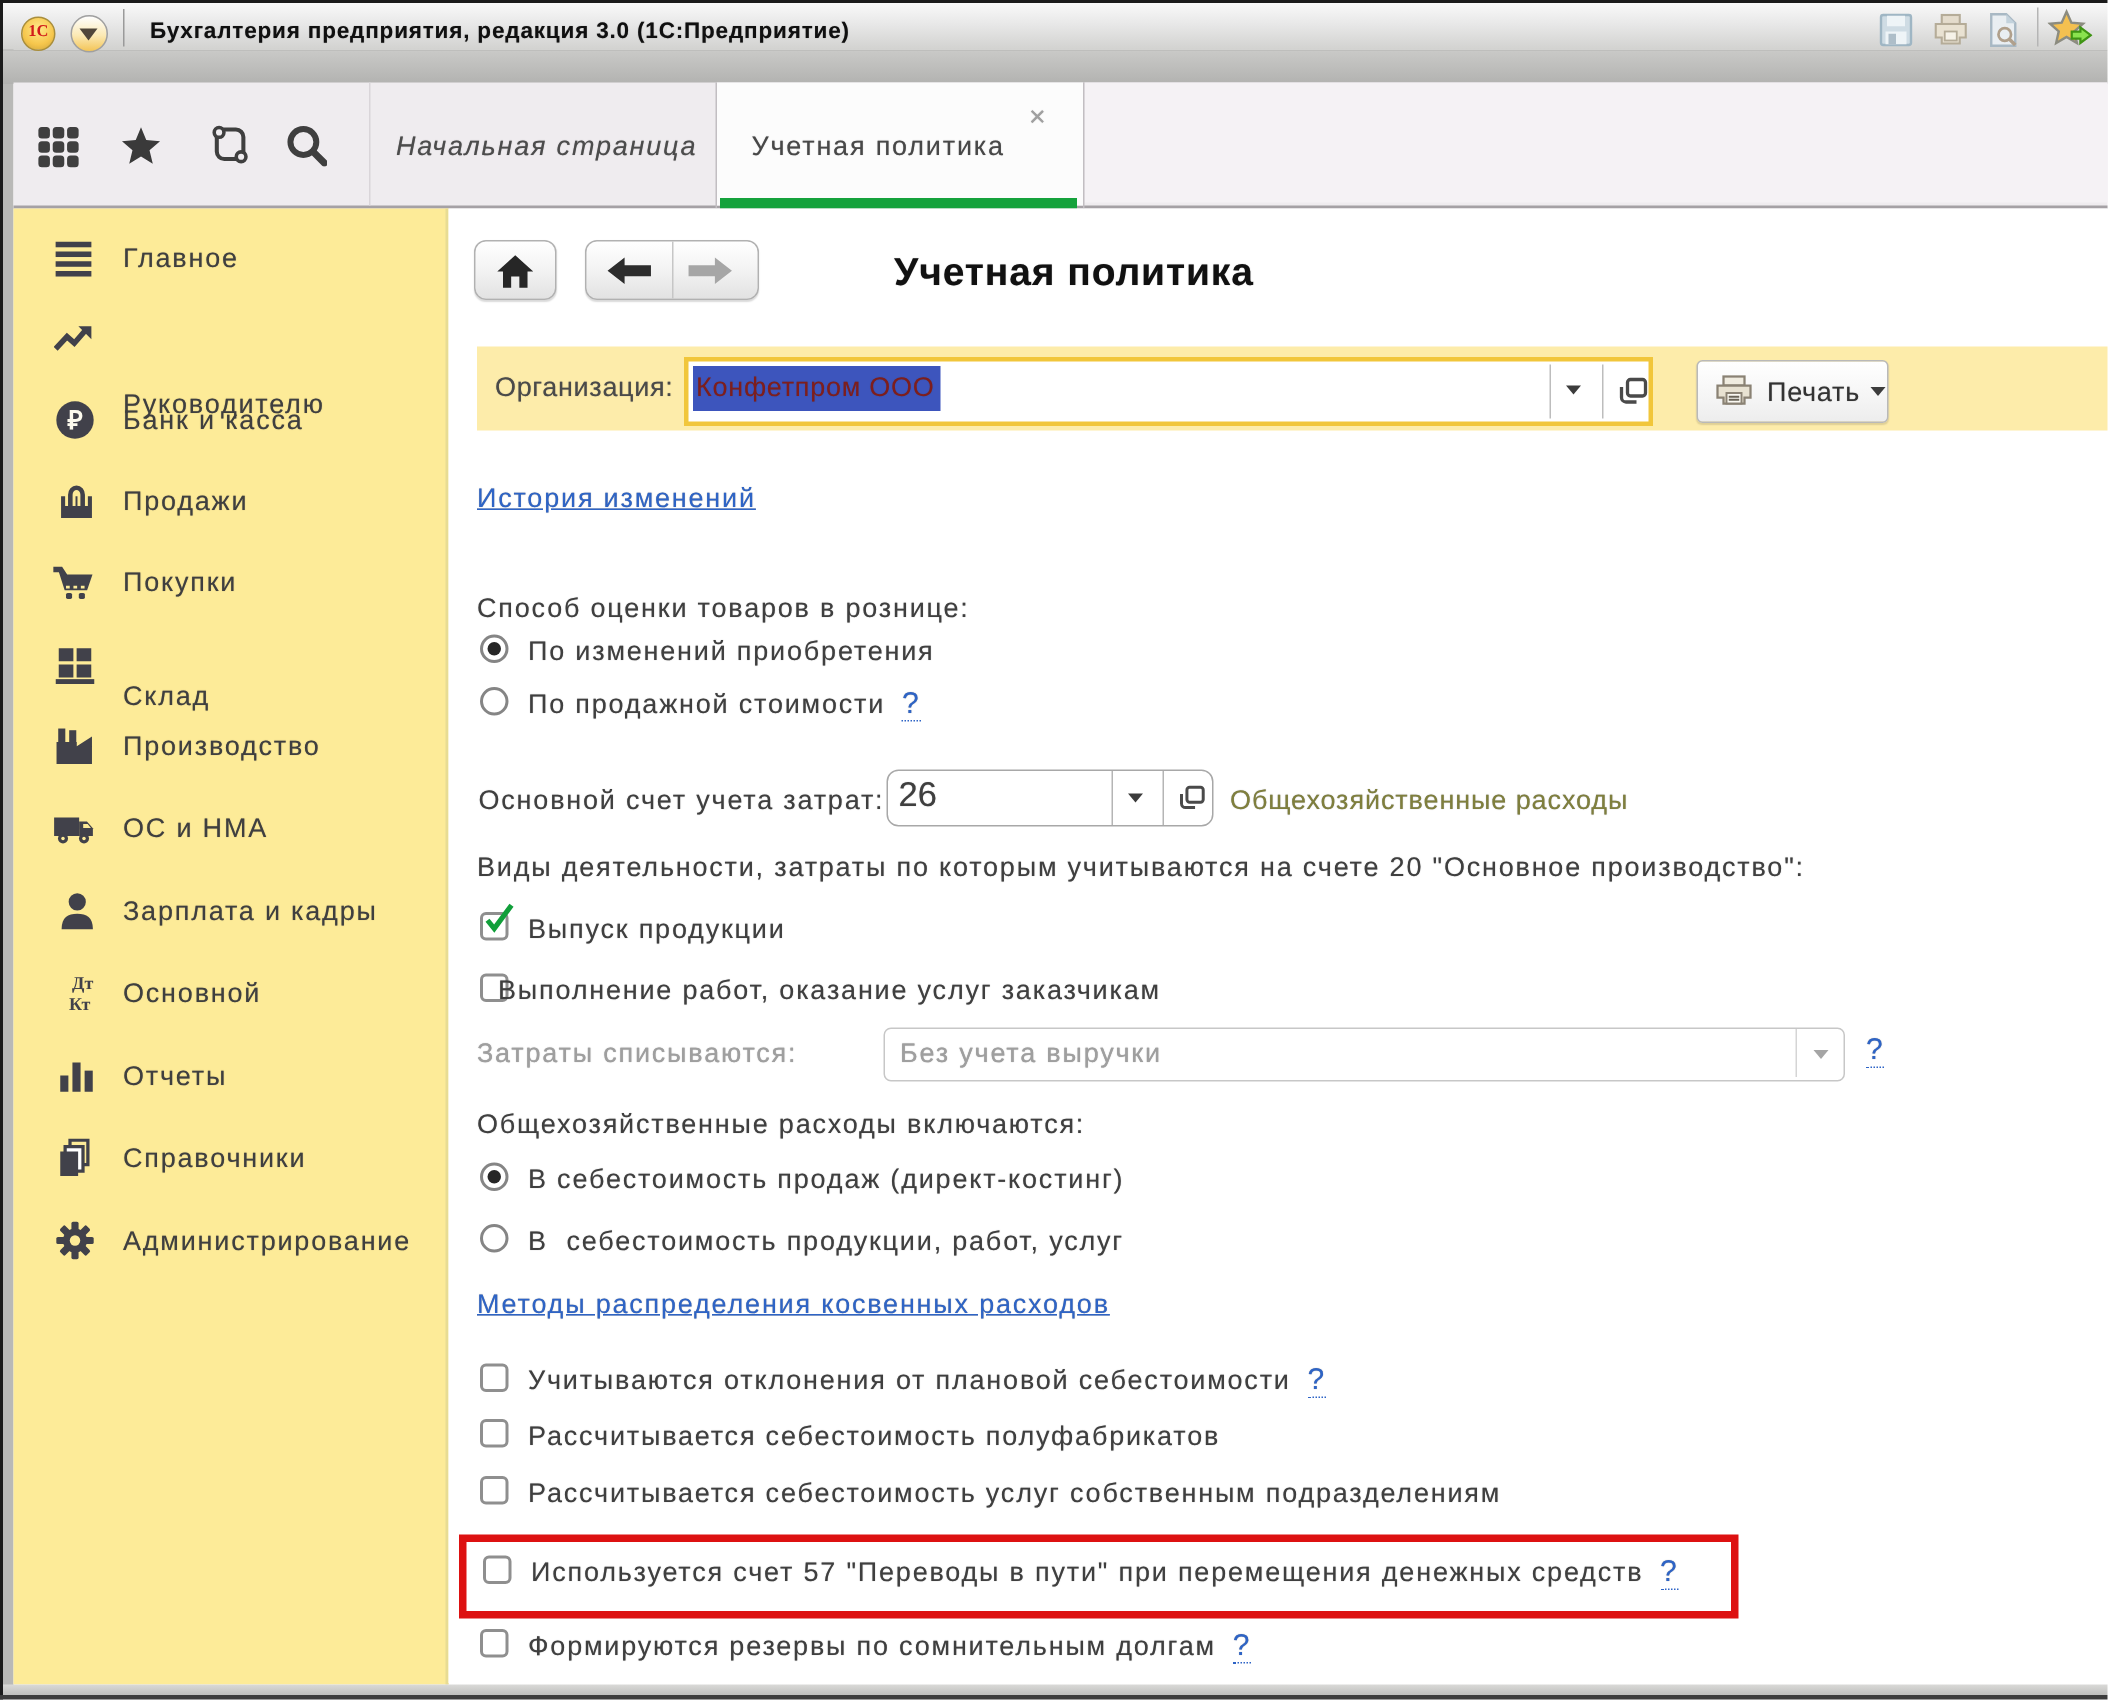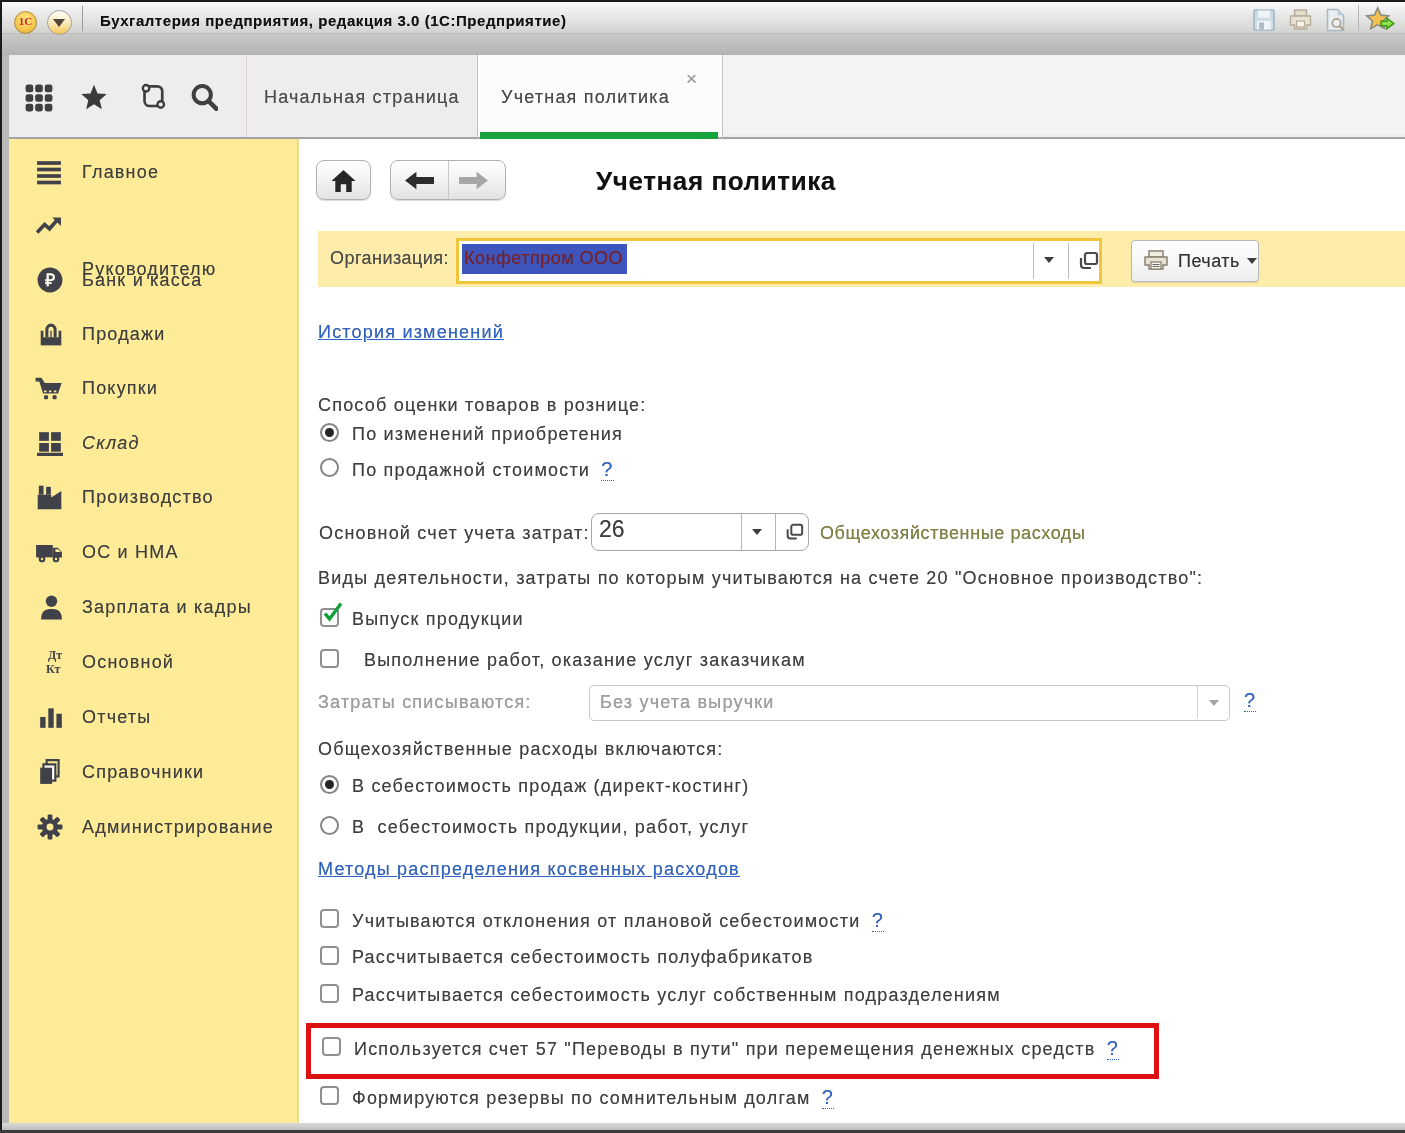--- a/index.html
+++ b/index.html
@@ -35,21 +35,21 @@
 
 <div class="abs" style="left:1358px;top:5px;width:1px;height:26px;background:#b5b5b5;"></div>
 
 <div class="abs" style="left:9px;top:55px;width:1396px;height:82px;background:#efecef;border-bottom:2px solid #a5a1a5;"></div>
 <div class="abs" style="left:246px;top:55px;width:1px;height:82px;background:#d9d5d9;"></div>
 <div class="abs" style="left:477px;top:55px;width:1px;height:84px;background:#c2bec2;"></div>
 <div class="abs" style="left:478px;top:55px;width:244px;height:82px;background:#fcfcfc;"></div>
 <div class="abs" style="left:723px;top:55px;width:682px;height:80px;background:#f5f2f5;"></div>
 <div class="abs" style="left:722px;top:55px;width:1px;height:84px;background:#c2bec2;"></div>
 <div class="abs" style="left:480px;top:132px;width:238px;height:7px;background:#15a23c;"></div>
-<div class="abs t" style="left:264px;top:86px;color:#4c4c4c;">Начальная страница</div>
+<div class="abs t" style="left:264px;top:86px;color:#4c4c4c;font-style:italic;">Начальная страница</div>
 <div class="abs t" style="left:501px;top:86px;color:#484848;">Учетная политика</div>
 <div class="abs t" style="left:686px;top:68px;color:#a0a0a0;font-size:19px;letter-spacing:0;">×</div>
 
 <div class="abs" style="left:9px;top:139px;width:290px;height:984px;background:#fdeb98;"></div>
 <div class="abs" style="left:297px;top:139px;width:2px;height:984px;background:#e8dc93;"></div>
 
 <div class="abs" style="left:2px;top:1123px;width:1403px;height:7px;background:linear-gradient(#dadad8,#bebebc);"></div>
 <div class="abs" style="left:0;top:1130px;width:1405px;height:3px;background:#3c3c3c;"></div>
 
 <div class="abs" style="left:299px;top:139px;width:1106px;height:983px;background:#ffffff;"></div>
@@ -90,21 +90,21 @@
 <div class="abs" style="left:741px;top:514px;width:1px;height:36px;background:#b5b5b5;"></div>
 <div class="abs" style="left:752px;top:529px;width:0;height:0;border-left:5px solid transparent;border-right:5px solid transparent;border-top:6px solid #3c3c3c;"></div>
 <div class="abs" style="left:775px;top:514px;width:1px;height:36px;background:#b5b5b5;"></div>
 <div class="abs t" style="left:820px;top:522px;color:#7f7f3d;letter-spacing:0.6px;">Общехозяйственные расходы</div>
 
 <div class="abs t" style="left:318px;top:567px;">Виды деятельности, затраты по которым учитываются на счете 20 "Основное производство":</div>
 
 <div class="cb" style="left:320px;top:608px;"></div>
 <div class="abs t" style="left:352px;top:608px;">Выпуск продукции</div>
 <div class="cb" style="left:320px;top:649px;"></div>
-<div class="abs t" style="left:364px;top:649px;">Выполнение работ, оказание услуг заказчикам</div>
+<div class="abs t" style="left:332px;top:649px;">Выполнение работ, оказание услуг заказчикам</div>
 
 <div class="abs t tg" style="left:318px;top:691px;">Затраты списываются:</div>
 <div class="abs" style="left:589px;top:685px;width:639px;height:34px;border:1px solid #c7c7c7;border-radius:5px;background:#fff;"></div>
 <div class="abs t tg" style="left:600px;top:691px;">Без учета выручки</div>
 <div class="abs" style="left:1197px;top:686px;width:1px;height:32px;background:#d5d5d5;"></div>
 <div class="abs" style="left:1209px;top:700px;width:0;height:0;border-left:5px solid transparent;border-right:5px solid transparent;border-top:6px solid #a5a5a5;"></div>
 <div class="abs t q" style="left:1239px;top:689px;">?</div>
 
 <div class="abs t" style="left:318px;top:738px;">Общехозяйственные расходы включаются:</div>
 <div class="rd" style="left:320px;top:775px;">
@@ -180,21 +180,21 @@
     <svg width="26" height="26" viewBox="0 0 24 24">
       <g fill="#41414a">
         <rect x="2" y="2" width="9" height="8"></rect>
         <rect x="13" y="2" width="9" height="8"></rect>
         <rect x="2" y="12" width="9" height="8"></rect>
         <rect x="13" y="12" width="9" height="8"></rect>
         <rect x="0" y="21" width="24" height="3"></rect>
       </g>
     </svg>
   </div>
-<div class="abs t" style="left:82px;top:432px;font-style:italic;">Склад</div>
+<div class="abs t" style="left:82px;top:453px;">Склад</div>
 
 <div class="abs" style="left:36px;top:484px;">
     <svg width="27" height="27" viewBox="0 0 24 24">
       <g fill="#41414a">
         <rect x="2.5" y="1.5" width="4.2" height="8"></rect>
         <rect x="9" y="2.5" width="4.2" height="7"></rect>
         <path d="M1.5 22.5 V9.5 H13.5 V12 L22.5 6.2 V22.5 Z"></path>
       </g>
     </svg>
   </div>

